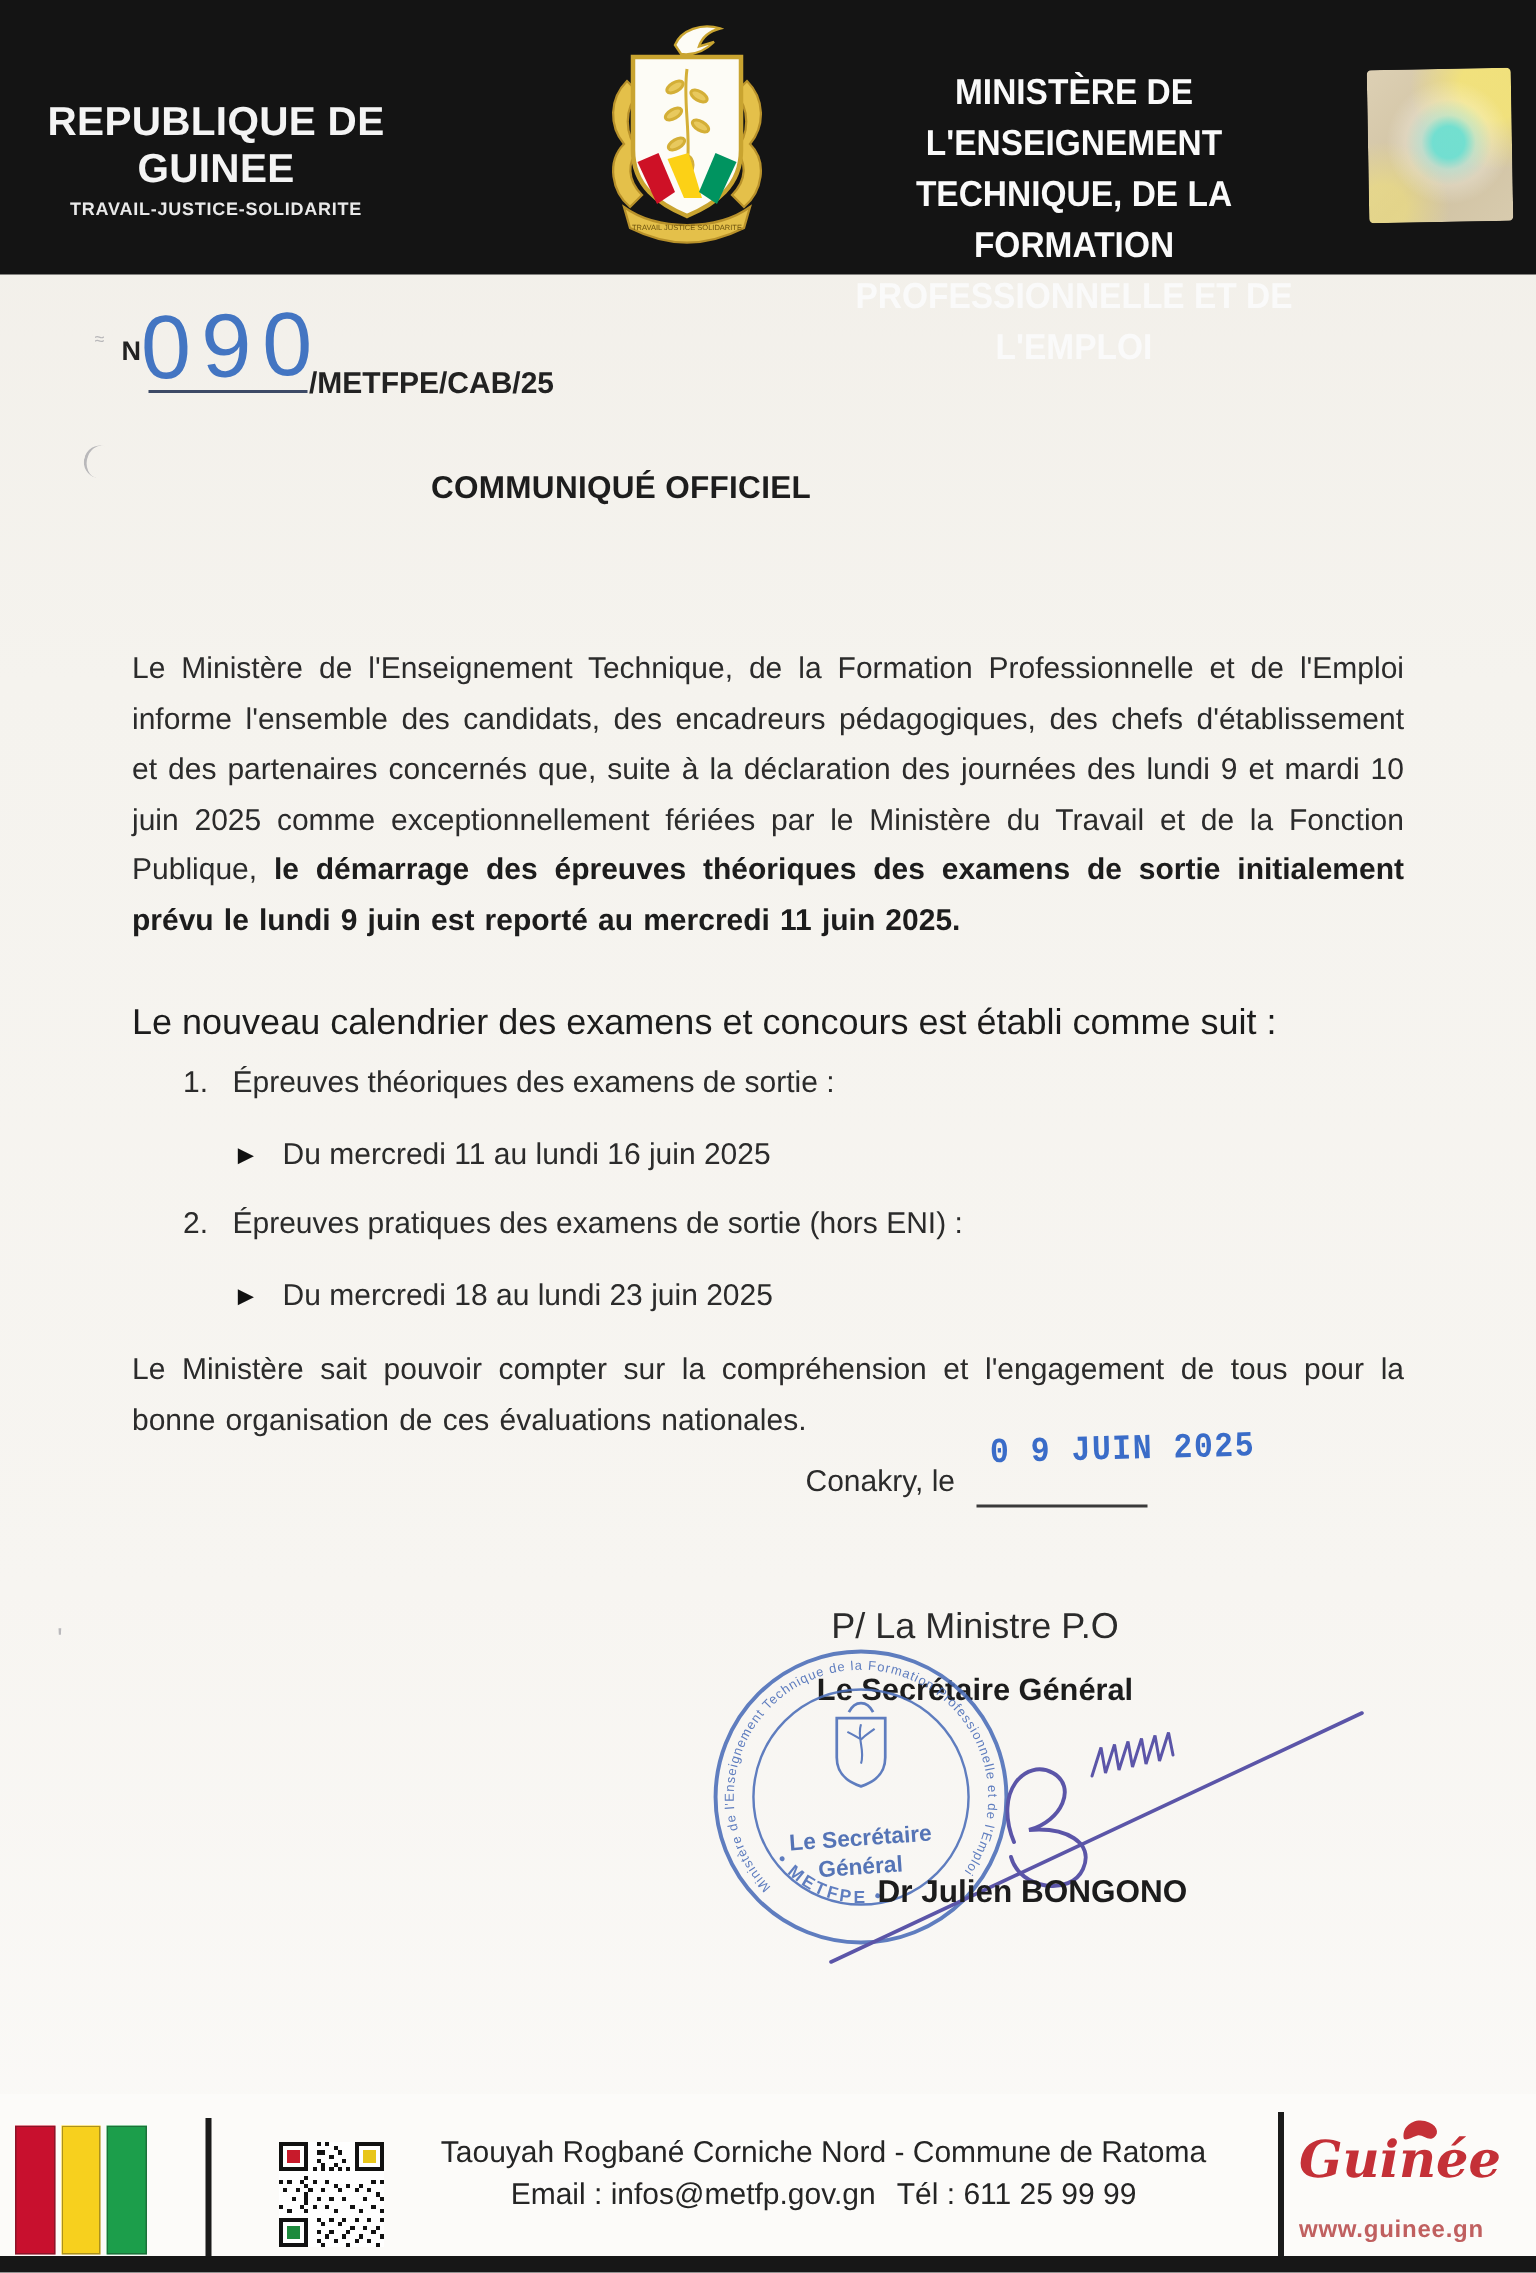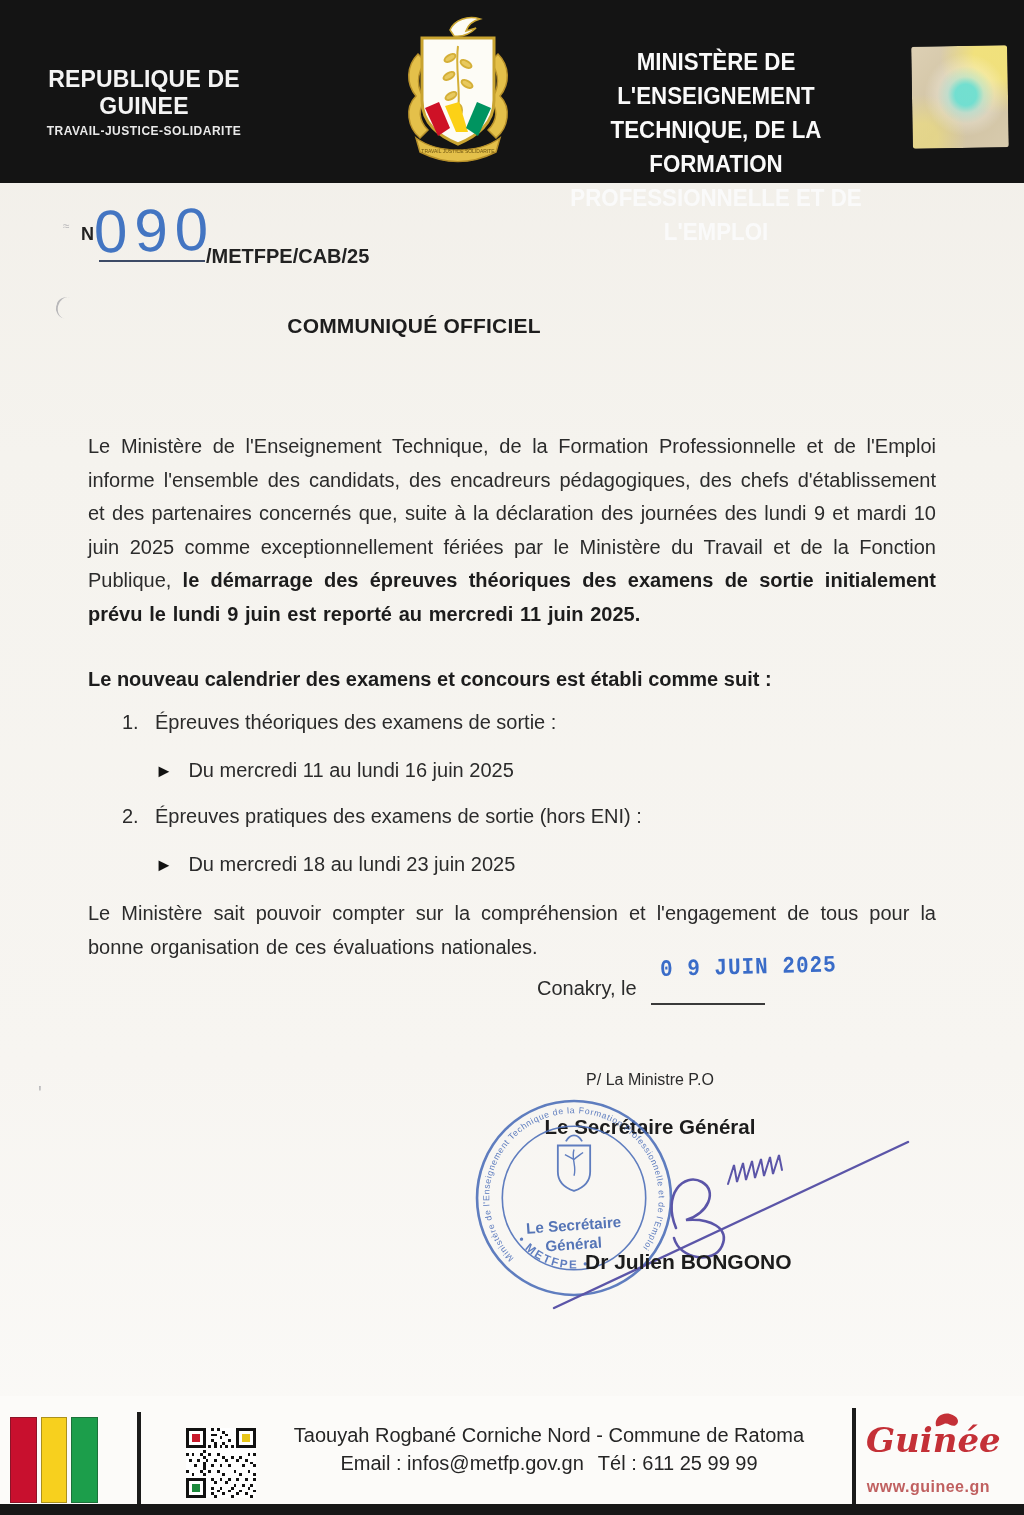--- a/index.html
+++ b/index.html
@@ -3,21 +3,21 @@
 <meta charset="utf-8">
 <style>
   html,body{margin:0;padding:0;background:#888;}
   .page{position:relative;width:1024px;height:1515px;margin:0 auto;overflow:hidden;
         background:linear-gradient(#f1eee8,#f5f3ee 30%,#f7f5f1 70%,#fbfaf8);
         font-family:"Liberation Sans",sans-serif;color:#2a2a2a;}
 
   
   .band{position:absolute;left:0;top:0;width:1024px;height:183px;background:#141414;}
   .rep{position:absolute;left:8px;top:66px;width:272px;text-align:center;color:#f4f4f4;}
-  .rep-title{font-size:23px;font-weight:bold;letter-spacing:.2px;}
+  .rep-title{font-size:27px;font-weight:bold;letter-spacing:.2px;}
   .rep-motto{font-size:12px;font-weight:bold;letter-spacing:.5px;margin-top:4px;color:#e9e9e9;}
   .coat{position:absolute;left:398px;top:12px;width:120px;height:160px;}
   .ministry{position:absolute;left:538px;top:45px;width:356px;text-align:center;color:#fafafa;
             font-weight:bold;font-size:24px;line-height:34px;transform:scaleX(.93);letter-spacing:0;}
   .holo{position:absolute;left:912px;top:46px;width:96px;height:102px;border-radius:3px;transform:rotate(-1deg);
         background:
           radial-gradient(circle at 56% 48%,rgba(109,224,211,.95) 0 14%,rgba(180,240,235,.55) 24%,rgba(255,255,255,.25) 38%,transparent 55%),
           radial-gradient(circle at 88% 12%,rgba(244,228,120,.9) 0 18%,transparent 45%),
           radial-gradient(circle at 10% 90%,rgba(244,228,120,.55) 0 12%,transparent 35%),
           linear-gradient(135deg,#ddd0b4,#cfc1a1 55%,#d8cbae);}
@@ -38,58 +38,58 @@
 
   
   .title{position:absolute;left:0;top:314px;width:828px;text-align:center;font-size:21px;font-weight:bold;
          letter-spacing:.2px;color:#1d1d1d;}
   .subject{position:absolute;left:62px;top:358px;width:900px;text-align:center;font-size:20px;font-weight:bold;
            line-height:33px;color:#1d1d1d;}
   .para{position:absolute;left:88px;width:848px;font-size:20px;line-height:33.6px;text-align:justify;
         word-spacing:1.2px;color:#2b2b2b;}
   .p1{top:430px;}
   .p1 b,.intro,.subject,.role{color:#1c1c1c;}
-  .intro{position:absolute;left:88px;top:668px;font-size:20px;font-weight:bold;}
+  .intro{position:absolute;left:88px;top:668px;font-size:24px;font-weight:normal;}
   .li{position:absolute;left:122px;font-size:20px;color:#2b2b2b;display:flex;}
   .li .num{width:33px;}
   .li1{top:711px;}
   .li2{top:805px;}
   .dates{position:absolute;left:155px;font-size:20px;color:#2b2b2b;}
   .d1{top:759px;}
   .d2{top:853px;text-align:center;}
   .dates .arr{font-size:18px;margin-right:10px;color:#111;}
   .closing{top:897px;}
 
   .dateline-label{position:absolute;left:537px;top:977px;font-size:20px;color:#2b2b2b;}
   .dateline-underline{position:absolute;left:651px;top:1003px;width:114px;height:2px;background:#3a3a3a;}
   .date-stamp{position:absolute;left:660px;top:956px;font-family:"Liberation Mono",monospace;font-weight:bold;
               font-size:21px;letter-spacing:1px;color:#3a6cc8;transform:rotate(-1.5deg) scaleY(1.12);}
 
   
-  .authority{position:absolute;left:520px;top:1071px;width:260px;text-align:center;font-size:16px;color:#2b2b2b;}
+  .authority{position:absolute;left:520px;top:1071px;width:260px;text-align:center;font-size:24px;color:#2b2b2b;}
   .role{position:absolute;left:505px;top:1115px;width:290px;text-align:center;font-size:20.5px;font-weight:bold;}
   .stamp{position:absolute;left:473px;top:1097px;width:202px;height:202px;opacity:.88;}
   .sig-ink{position:absolute;left:530px;top:1136px;width:392px;height:182px;}
   .signatory{position:absolute;left:585px;top:1250px;font-size:21px;font-weight:bold;color:#1c1c1c;}
 
   
   .footer-band{position:absolute;left:0;top:1396px;width:1024px;height:108px;background:#fcfbf9;}
   .flag{position:absolute;left:10px;top:1417px;width:88px;height:86px;display:flex;gap:4px;}
   .flag .stripe{flex:1;box-shadow:inset 0 0 0 1px rgba(30,30,30,.35);}
   .s-red{background:#c8102e;}
   .s-yellow{background:#f7d01e;}
   .s-green{background:#1c9e4b;}
   .vbar{position:absolute;width:4px;background:#1b1b1b;}
   .vb1{left:137px;top:1412px;height:98px;}
   .vb2{left:852px;top:1408px;height:100px;}
   .qr{position:absolute;left:186px;top:1428px;width:70px;height:70px;}
   .address{position:absolute;left:268px;top:1422px;width:562px;text-align:center;font-size:20px;
            line-height:27.5px;color:#252525;}
   .address .tel{margin-left:14px;}
-  .logo{position:absolute;left:866px;top:1420px;width:124px;text-align:right;}
+  .logo{position:absolute;left:866px;top:1420px;width:124px;text-align:left;}
   .logo-text{font-family:"DejaVu Serif",serif;font-style:italic;font-weight:bold;font-size:34px;
              color:#c43037;line-height:40px;}
   .logo-hat{position:absolute;left:66px;top:-10px;width:30px;height:20px;}
   .logo-url{font-size:16px;color:#c06060;letter-spacing:.5px;margin-top:18px;font-weight:bold;}
   .bottom-strip{position:absolute;left:0;bottom:0;width:1024px;height:11px;background:#171717;}
 </style>
 </head>
 <body>
 
 <div class="page">

